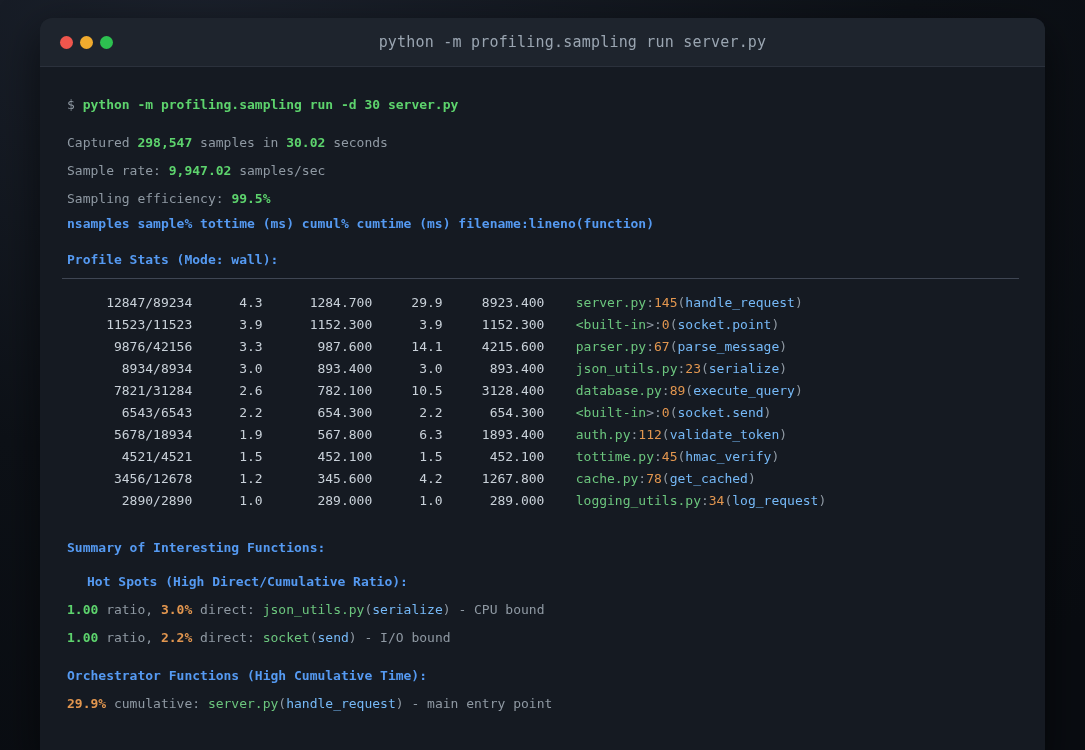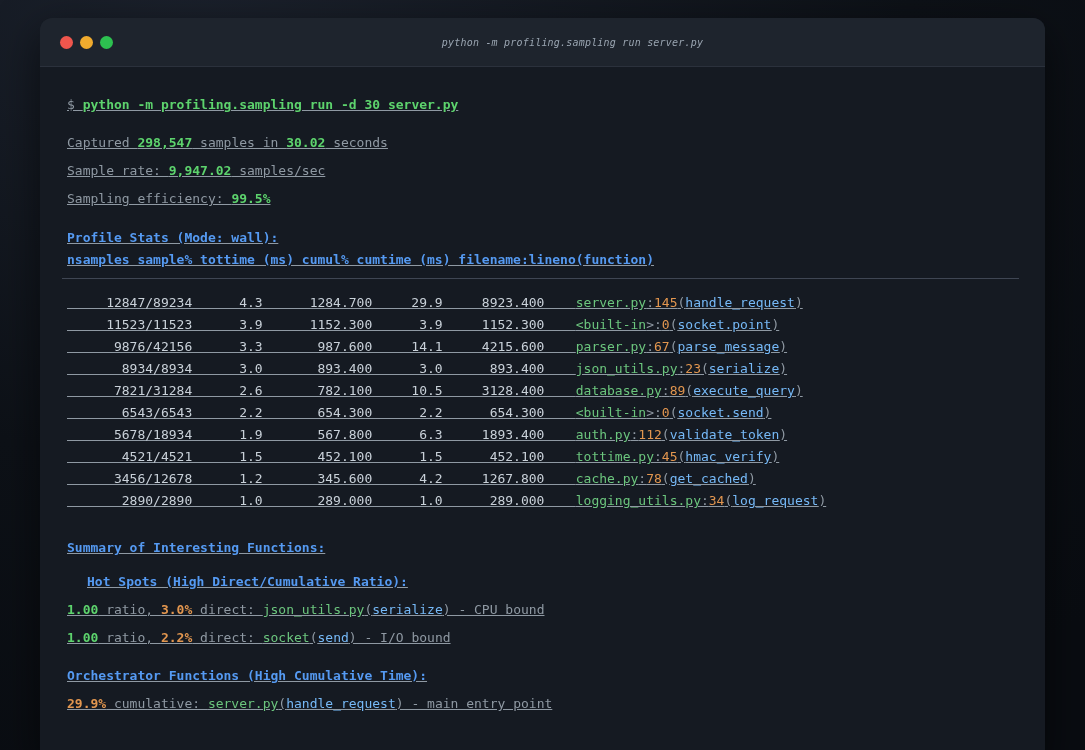--- a/index.html
+++ b/index.html
@@ -35,30 +35,28 @@
     align-items: center;
     gap: 7px;
   }
   .dot {
     width: 13px; height: 13px;
     border-radius: 50%;
     cursor: pointer;
   }
   .title {
     color: #9aa5b1;
-    font-size: 10px;
+    font-size: 15px;
     padding-left: 60px;
     letter-spacing: 0.2px;
-    font-style: italic;
   }
   .term {
     padding: 24px 8px 0 27px;
     font-size: 13px;
     color: var(--dim);
-    text-decoration: underline;
   }
   .line { white-space: pre; line-height: 28px; }
   .row-line, .hdr-line, .sec-title { line-height: 22px; }
   .b { font-weight: 700; }
   .c-dim    { color: var(--dim); }
   .c-val    { color: var(--val); }
   .c-green  { color: var(--green); }
   .c-file   { color: var(--file-green); }
   .c-num    { color: var(--orange); }
   .c-orange { color: var(--orange); }
@@ -91,22 +89,22 @@
     <div class="title">python -m profiling.sampling run server.py</div>
   </div>
 
   <div class="term">
     <div class="line"><span class="c-dim">$ </span><span class="c-green b">python -m profiling.sampling run -d 30 server.py</span></div>
 
     <div class="line mt10"><span class="c-dim">Captured </span><span class="c-green b">298,547</span><span class="c-dim"> samples in </span><span class="c-green b">30.02</span><span class="c-dim"> seconds</span></div>
     <div class="line"><span class="c-dim">Sample rate: </span><span class="c-green b">9,947.02</span><span class="c-dim"> samples/sec</span></div>
     <div class="line"><span class="c-dim">Sampling efficiency: </span><span class="c-green b">99.5%</span></div>
 
+    <div class="line hdr-line c-head">nsamples sample% tottime (ms) cumul% cumtime (ms) filename:lineno(function)</div>
     <div class="line sec-title mt14 c-head">Profile Stats (Mode: wall):</div>
-    <div class="line hdr-line c-head">nsamples sample% tottime (ms) cumul% cumtime (ms) filename:lineno(function)</div>
     <div class="divider"></div>
 
     <div id="profile-rows">
         <div class="line row-line"><span class="c-val">     12847/89234      4.3      1284.700     29.9     8923.400    </span><span class="c-file">server.py</span><span class="c-dim">:</span><span class="c-num">145</span><span class="c-dim">(</span><span class="c-func">handle_request</span><span class="c-dim">)</span></div>
         <div class="line row-line"><span class="c-val">     11523/11523      3.9      1152.300      3.9     1152.300    </span><span class="c-file">&lt;built-in</span><span class="c-dim">&gt;</span><span class="c-dim">:</span><span class="c-num">0</span><span class="c-dim">(</span><span class="c-func">socket.point</span><span class="c-dim">)</span></div>
         <div class="line row-line"><span class="c-val">      9876/42156      3.3       987.600     14.1     4215.600    </span><span class="c-file">parser.py</span><span class="c-dim">:</span><span class="c-num">67</span><span class="c-dim">(</span><span class="c-func">parse_message</span><span class="c-dim">)</span></div>
         <div class="line row-line"><span class="c-val">       8934/8934      3.0       893.400      3.0      893.400    </span><span class="c-file">json_utils.py</span><span class="c-dim">:</span><span class="c-num">23</span><span class="c-dim">(</span><span class="c-func">serialize</span><span class="c-dim">)</span></div>
         <div class="line row-line"><span class="c-val">      7821/31284      2.6       782.100     10.5     3128.400    </span><span class="c-file">database.py</span><span class="c-dim">:</span><span class="c-num">89</span><span class="c-dim">(</span><span class="c-func">execute_query</span><span class="c-dim">)</span></div>
         <div class="line row-line"><span class="c-val">       6543/6543      2.2       654.300      2.2      654.300    </span><span class="c-file">&lt;built-in</span><span class="c-dim">&gt;</span><span class="c-dim">:</span><span class="c-num">0</span><span class="c-dim">(</span><span class="c-func">socket.send</span><span class="c-dim">)</span></div>
         <div class="line row-line"><span class="c-val">      5678/18934      1.9       567.800      6.3     1893.400    </span><span class="c-file">auth.py</span><span class="c-dim">:</span><span class="c-num">112</span><span class="c-dim">(</span><span class="c-func">validate_token</span><span class="c-dim">)</span></div>

